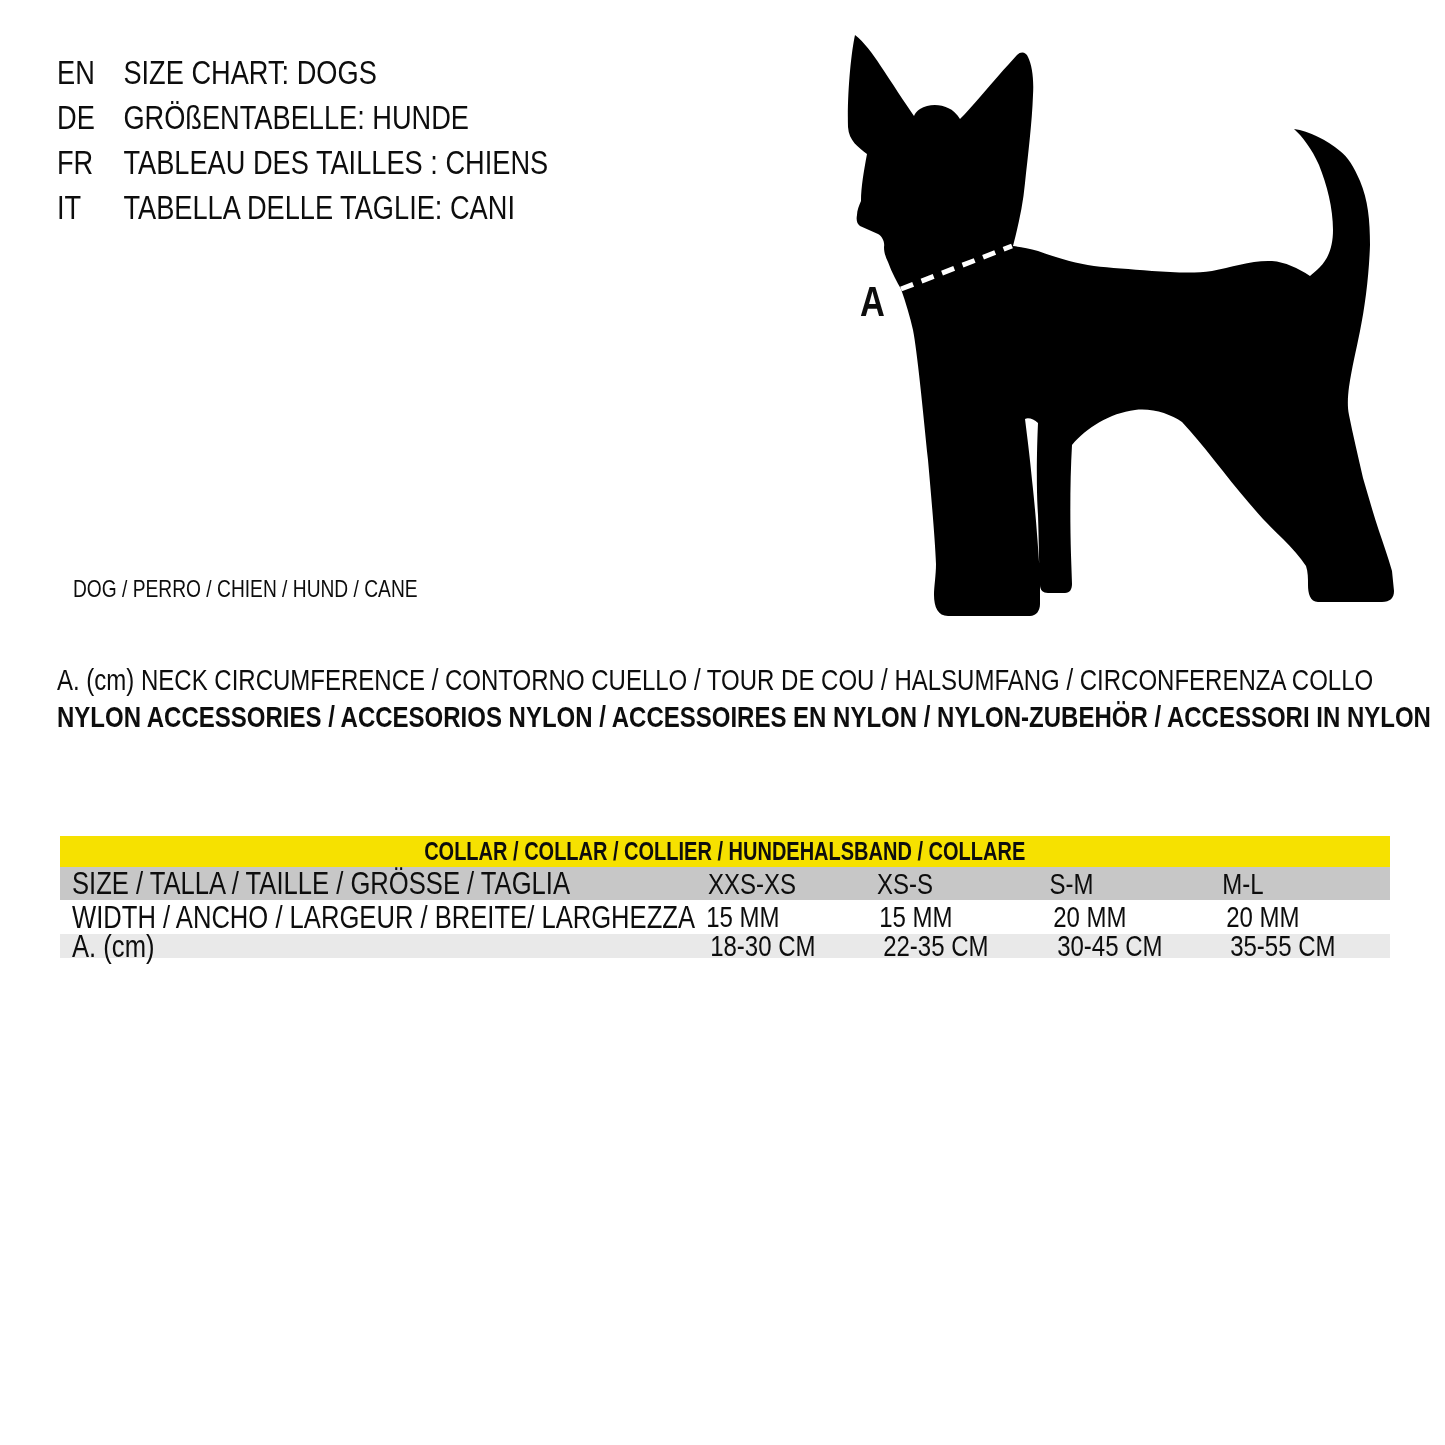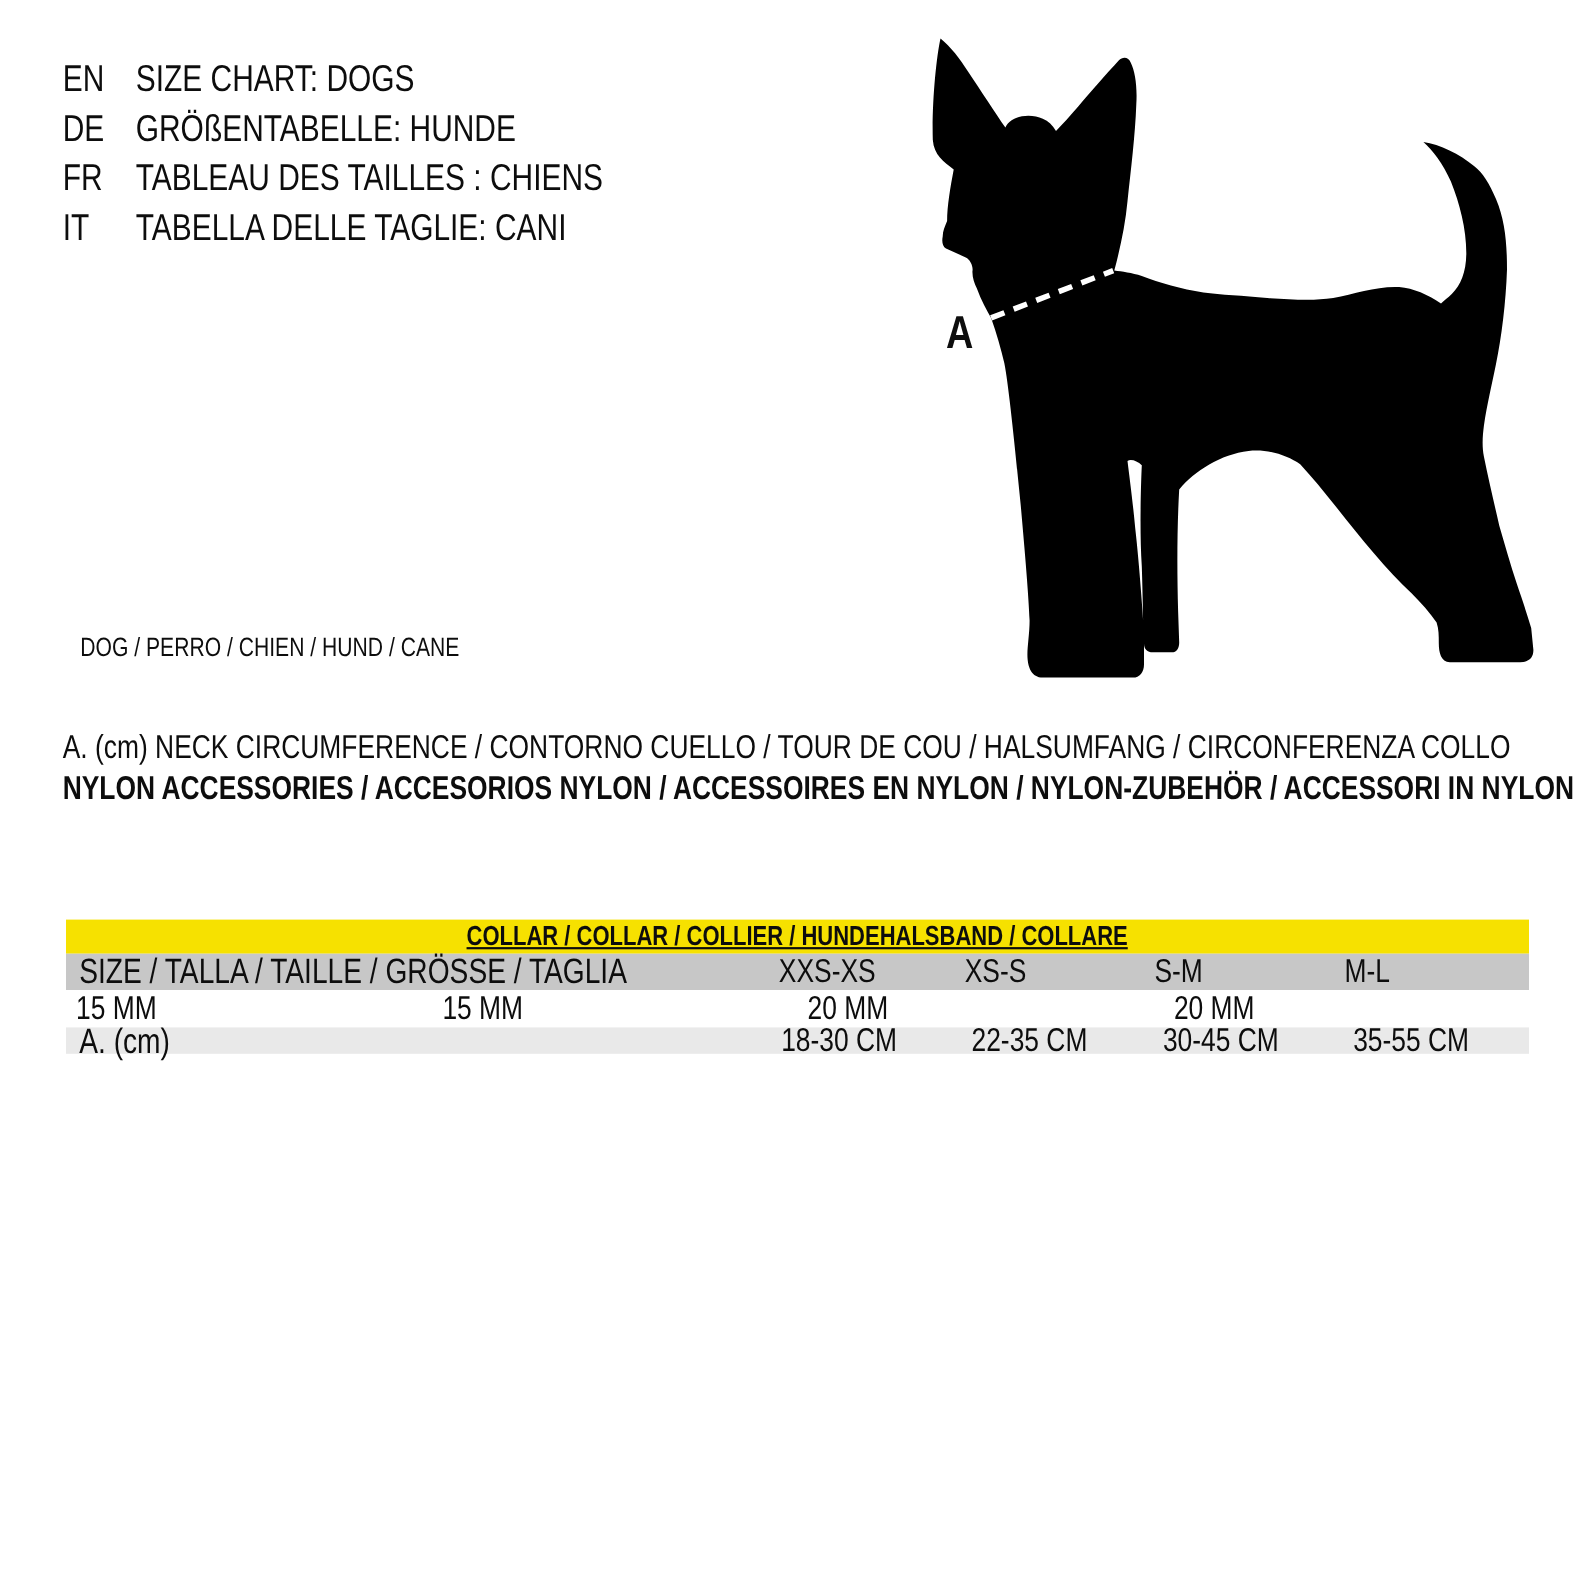--- a/index.html
+++ b/index.html
@@ -19,21 +19,21 @@
   .lang-row .code { display:inline-block; width:83px; }
 
   .dog-figure { position:absolute; left:820px; top:15px; width:610px; height:620px; }
   .dog-figure svg { display:block; width:100%; height:100%; }
 
   .caption { position:absolute; left:73px; top:572px; font-size:24px; line-height:34px; }
   .note1   { position:absolute; left:57px; top:663px; font-size:30px; line-height:34px; }
   .note2   { position:absolute; left:57px; top:700px; font-size:30px; line-height:34px; font-weight:bold; }
 
   .size-table { position:absolute; left:60px; top:836px; width:1330px; }
-  .tr { display:flex; align-items:center;text-decoration:underline; }
+  .tr { display:flex; align-items:center; }
   .tr.header { height:31px; background:#F6E100; justify-content:center; font-weight:bold; font-size:25px; }
   .tr.r1 { height:33px; background:#C7C7C7; }
   .tr.r2 { height:34px; background:#ffffff; }
   .tr.r3 { height:24px; background:#E9E9E9; }
   .td.label { width:637px; padding-left:12px; box-sizing:border-box; font-size:32px; }
   .td.val { flex:1; text-align:left; font-size:30px; }
 </style>
 </head>
 <body>
 
@@ -140,20 +140,21 @@
       <span class="cxc">COLLAR / COLLAR / COLLIER / HUNDEHALSBAND / COLLARE</span>
     </div>
     <div class="tr r1">
       <div class="td label"><span class="cx">SIZE / TALLA / TAILLE / GRÖSSE / TAGLIA</span></div>
       <div class="td val"><span class="cxc">XXS-XS</span></div>
       <div class="td val"><span class="cxc">XS-S</span></div>
       <div class="td val"><span class="cxc">S-M</span></div>
       <div class="td val"><span class="cxc">M-L</span></div>
     </div>
     <div class="tr r2">
+      <div class="td label"><span class="cx">WIDTH / ANCHO / LARGEUR / BREITE/ LARGHEZZA</span></div>
       <div class="td val"><span class="cxc">15 MM</span></div>
       <div class="td val"><span class="cxc">15 MM</span></div>
       <div class="td val"><span class="cxc">20 MM</span></div>
       <div class="td val"><span class="cxc">20 MM</span></div>
     </div>
     <div class="tr r3">
       <div class="td label"><span class="cx">A. (cm)</span></div>
       <div class="td val"><span class="cxc">18-30 CM</span></div>
       <div class="td val"><span class="cxc">22-35 CM</span></div>
       <div class="td val"><span class="cxc">30-45 CM</span></div>

